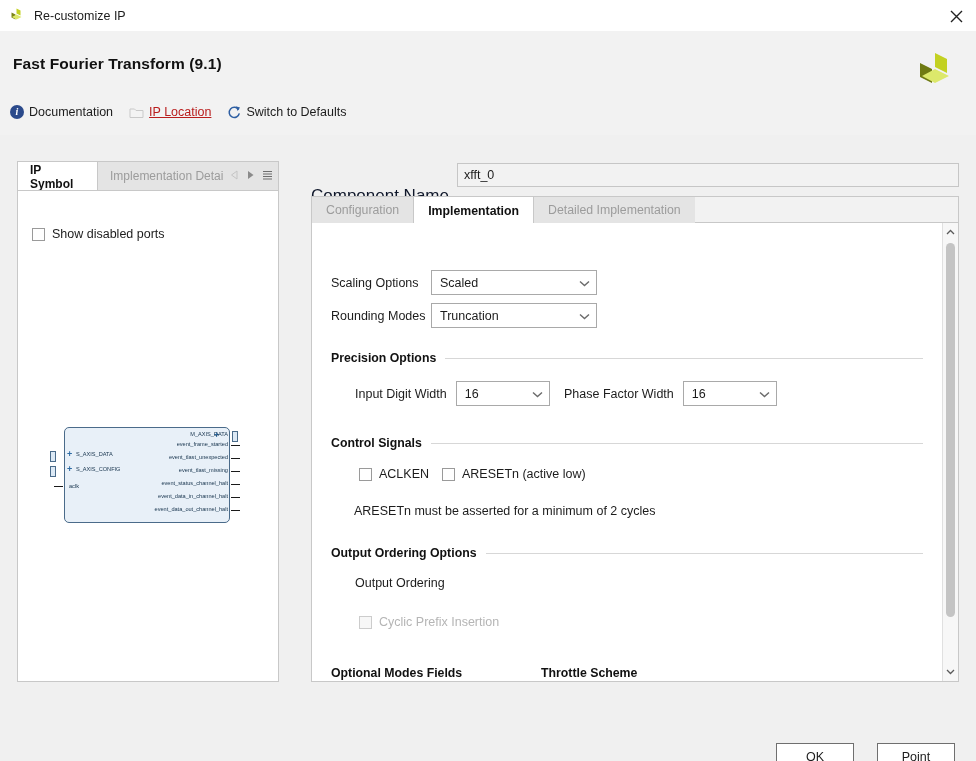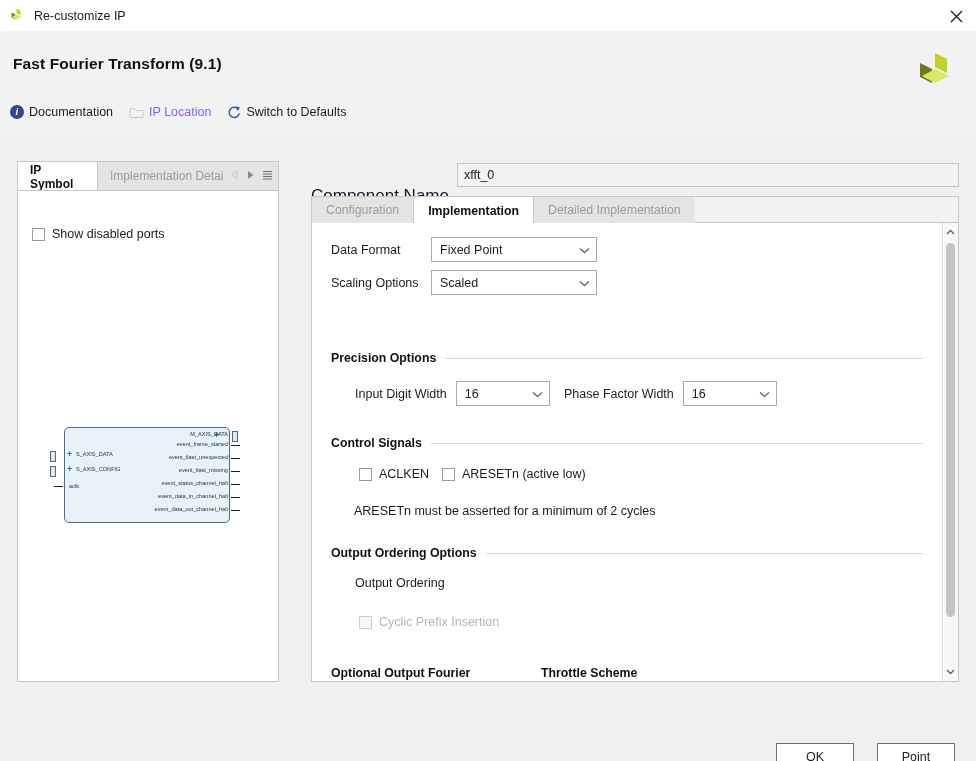--- a/index.html
+++ b/index.html
@@ -443,21 +443,21 @@
   </span>
 
   <div class="toolbar">
     <div class="tool-link">
       <span class="ico">
         <span class="info-icon">i</span>
       </span>
       <span>Documentation</span>
     </div>
 
-    <div class="tool-link" style="color:#8b5cf6;">
+    <div class="tool-link" style="color:#b91c1c;text-decoration:underline;">
       <span class="ico">
         <svg width="15" height="13" viewBox="0 0 15 13">
           <path d="M1,3 L1,11.5 L14,11.5 L14,4.5 L7,4.5 L5.5,3 Z" fill="#f3f3f3" stroke="#c9c9c9" stroke-width="1"></path>
         </svg>
       </span>
       <span>IP Location</span>
     </div>
 
     <div class="tool-link">
       <span class="ico">
@@ -557,44 +557,44 @@
   </div>
   <div class="rp-tab">
     <span>Detailed Implementation</span>
   </div>
   <div class="rp-tabfill"></div>
 </div>
 
 <div class="rp-body">
   <div class="rp-inner">
 
-    <div class="frow" style="left:19px; top:14px;">
-      <span class="flabel" style="width:100px;">Data Format</span>
-      <span class="sel" style="width:166px;">
-        <span>Fixed Point</span>
-        <span class="chev">
-          <svg width="11" height="7" viewBox="0 0 11 7">
-              <path d="M1,1.5 L5.5,5.5 L10,1.5" fill="none" stroke="#6b6b6b" stroke-width="1.4"></path>
-            </svg>
-        </span>
-      </span>
-    </div>
 
     <div class="frow" style="left:19px; top:47px;">
       <span class="flabel" style="width:100px;">Scaling Options</span>
       <span class="sel" style="width:166px;">
         <span>Scaled</span>
         <span class="chev">
           <svg width="11" height="7" viewBox="0 0 11 7">
               <path d="M1,1.5 L5.5,5.5 L10,1.5" fill="none" stroke="#6b6b6b" stroke-width="1.4"></path>
             </svg>
         </span>
       </span>
     </div>
 
+    <div class="frow" style="left:19px; top:80px;">
+      <span class="flabel" style="width:100px;">Rounding Modes</span>
+      <span class="sel" style="width:166px;">
+        <span>Truncation</span>
+        <span class="chev">
+          <svg width="11" height="7" viewBox="0 0 11 7">
+              <path d="M1,1.5 L5.5,5.5 L10,1.5" fill="none" stroke="#6b6b6b" stroke-width="1.4"></path>
+            </svg>
+        </span>
+      </span>
+    </div>
 
     <div class="sect" style="left:19px; top:128px; width:592px;">
       <span class="sect-title">Precision Options</span>
       <span class="sect-rule" style="flex:1;"></span>
     </div>
 
     <div class="frow" style="left:43px; top:158px;">
       <span class="flabel">Input Digit Width</span>
       <span class="sel" style="width:94px; margin-left:9px;">
         <span>16</span>
@@ -643,21 +643,21 @@
     <div class="frow" style="left:43px; top:353px;">
       <span class="flabel">Output Ordering</span>
     </div>
 
     <div class="cbrow" style="left:47px; top:392px;">
       <span class="cb dis"></span>
       <span class="lbl dis">Cyclic Prefix Insertion</span>
     </div>
 
     <div class="sect" style="left:19px; top:443px;">
-      <span class="sect-title">Optional Output Fourier</span>
+      <span class="sect-title">Optional Modes Fields</span>
     </div>
     <div class="sect" style="left:229px; top:443px;">
       <span class="sect-title">Throttle Scheme</span>
     </div>
   </div>
 
   <div class="vscroll">
     <span class="sb-arrow up">
       <svg width="9" height="6" viewBox="0 0 9 6">
           <path d="M1,5 L4.5,1.5 L8,5" fill="none" stroke="#5a5a5a" stroke-width="1.3"></path>

